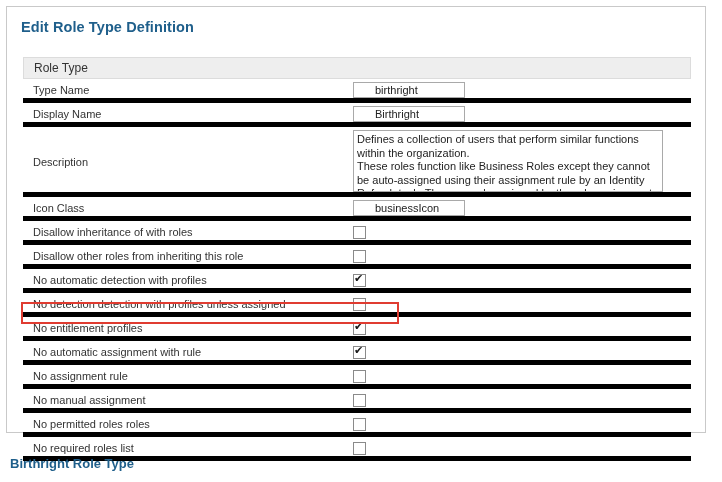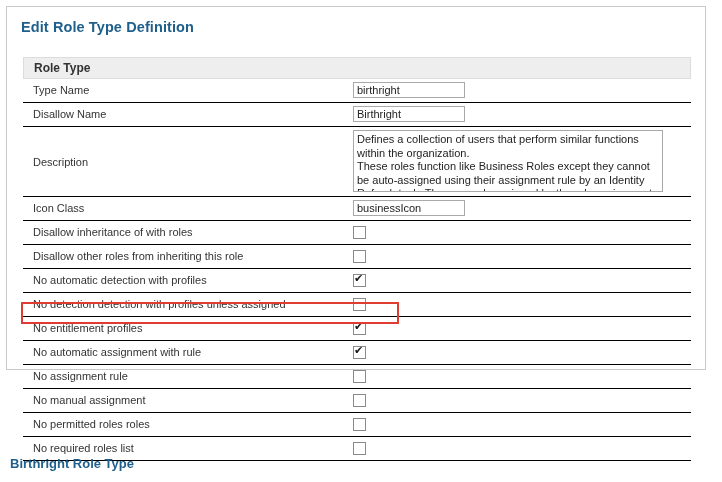--- a/index.html
+++ b/index.html
@@ -13,21 +13,21 @@
     width: 722px;
     height: 482px;
     background: #ffffff;
     overflow: hidden;
   }
   .panel {
     position: absolute;
     left: 6px;
     top: 6px;
     width: 700px;
-    height: 364px;
+    height: 427px;
     border: 1px solid #c9c9c9;
     background: #ffffff;
     box-sizing: border-box;
   }
   .panel-title {
     position: absolute;
     left: 14px;
     top: 12px;
     font-size: 14.5px;
     font-weight: bold;
@@ -42,34 +42,34 @@
     height: 22px;
     background: #eeeeee;
     border: 1px solid #dcdcdc;
     box-sizing: border-box;
   }
   .section-header span {
     position: absolute;
     left: 10px;
     top: 3px;
     font-size: 12px;
-    font-weight: bold;
+    font-weight: normal;
     color: #333333;
   }
   .form {
     position: absolute;
     left: 16px;
     top: 72px;
     width: 668px;
   }
   .row {
     position: relative;
     display: flex;
     align-items: flex-start;
-    border-bottom: 1px solid #000000;
+    border-bottom: 5px solid #000000;
     box-sizing: border-box;
   }
   .row.r-plain { height: 24px; }
   .row-label {
     width: 330px;
     padding-left: 10px;
     font-size: 11px;
     color: #333333;
     box-sizing: border-box;
     line-height: 23px;
@@ -80,21 +80,21 @@
     position: relative;
   }
   input.text-input {
     font-family: "Liberation Sans", sans-serif;
     font-size: 11px;
     color: #222222;
     border: 1px solid #a9a9a9;
     background: #ffffff;
     height: 16px;
     width: 112px;
-    padding: 0 3px;
+    padding: 0 21px;
     box-sizing: border-box;
     margin-top: 3px;
   }
   textarea.desc-input {
     font-family: "Liberation Sans", sans-serif;
     font-size: 11px;
     color: #222222;
     border: 1px solid #a9a9a9;
     background: #ffffff;
     width: 310px;
@@ -162,21 +162,21 @@
     <div class="form">
 
       <div class="row r-plain">
         <div class="row-label">Type Name</div>
         <div class="row-field">
           <input class="text-input" type="text" value="birthright" style="">
         </div>
       </div>
 
       <div class="row r-plain">
-        <div class="row-label">Disallow Name</div>
+        <div class="row-label">Display Name</div>
         <div class="row-field">
           <input class="text-input" type="text" value="Birthright" style="">
         </div>
       </div>
 
       <div class="row r-desc">
         <div class="row-label">Description</div>
         <div class="row-field">
           <textarea class="desc-input" style="">Defines a collection of users that perform similar functions within the organization.
 These roles function like Business Roles except they cannot be auto-assigned using their assignment rule by an Identity Refresh task. They are only assigned by the role assignment framework.</textarea>

